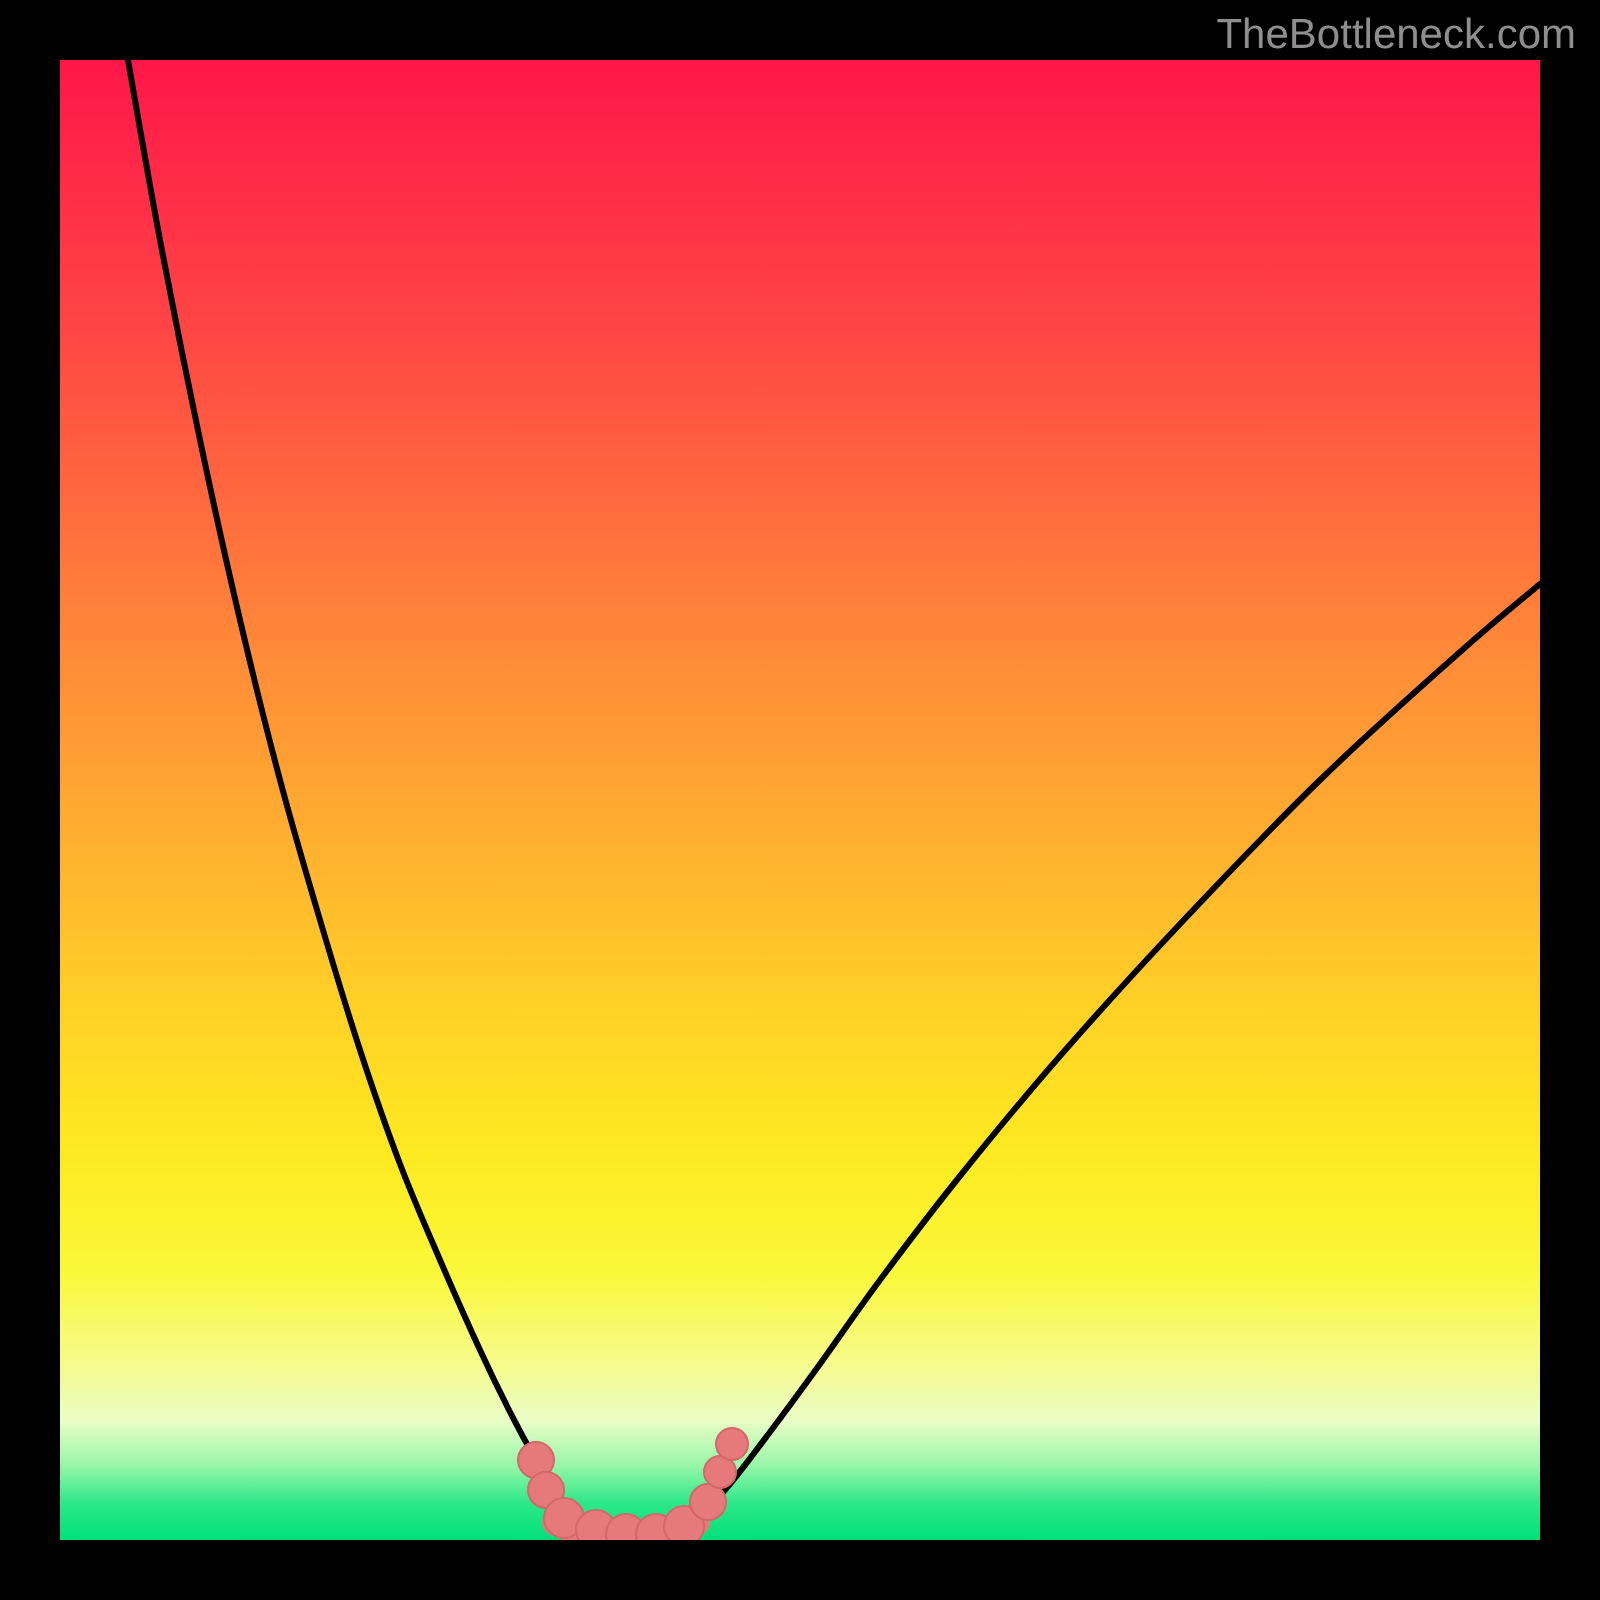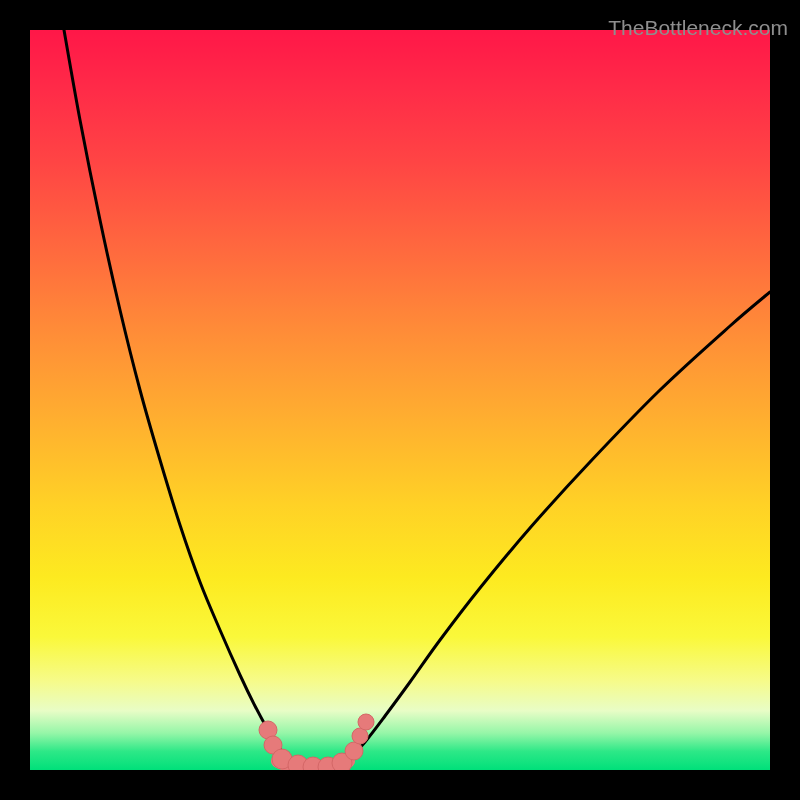--- a/index.html
+++ b/index.html
@@ -53,21 +53,21 @@
   }
   .svg-layer {
     position: absolute;
     top: 0;
     left: 0;
     width: 740px;
     height: 740px;
   }
   .watermark {
     position: absolute;
-    top: 16px;
+    top: 6px;
     right: 12px;
     color: #8e8e8e;
     font-size: 21px;
     font-weight: 400;
     letter-spacing: 0px;
   }
 </style>
 </head>
 <body>
 

